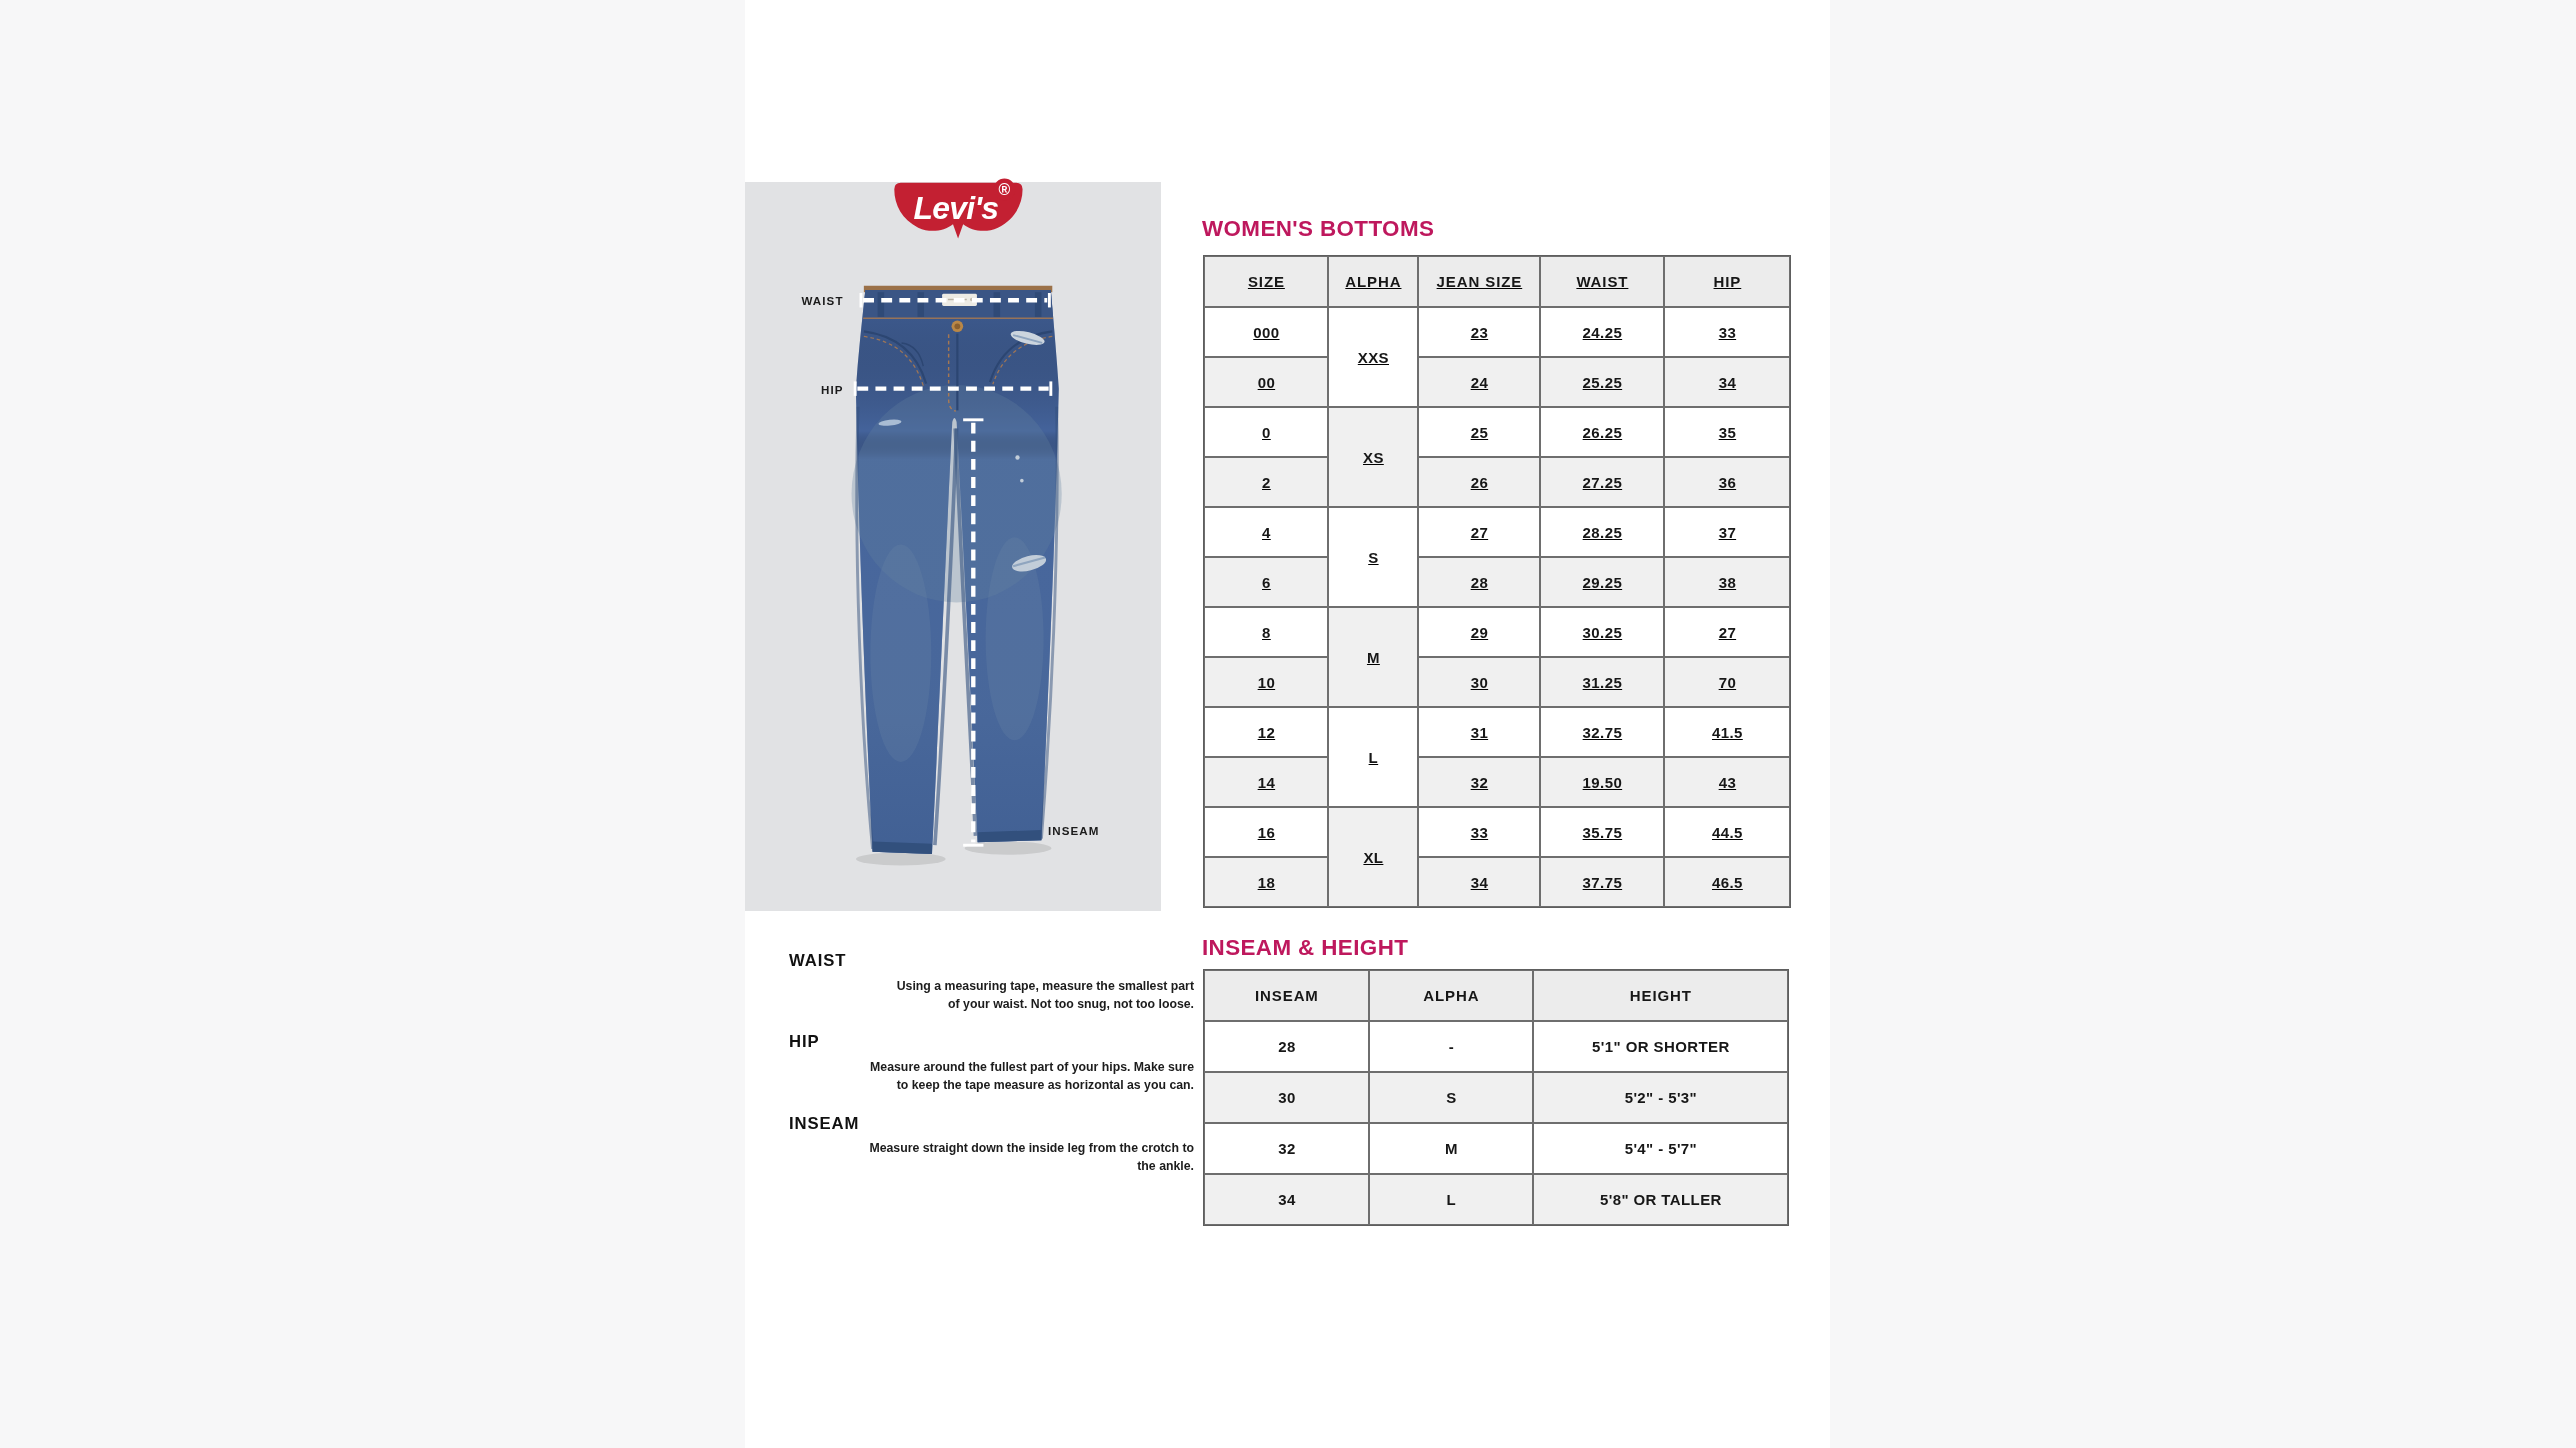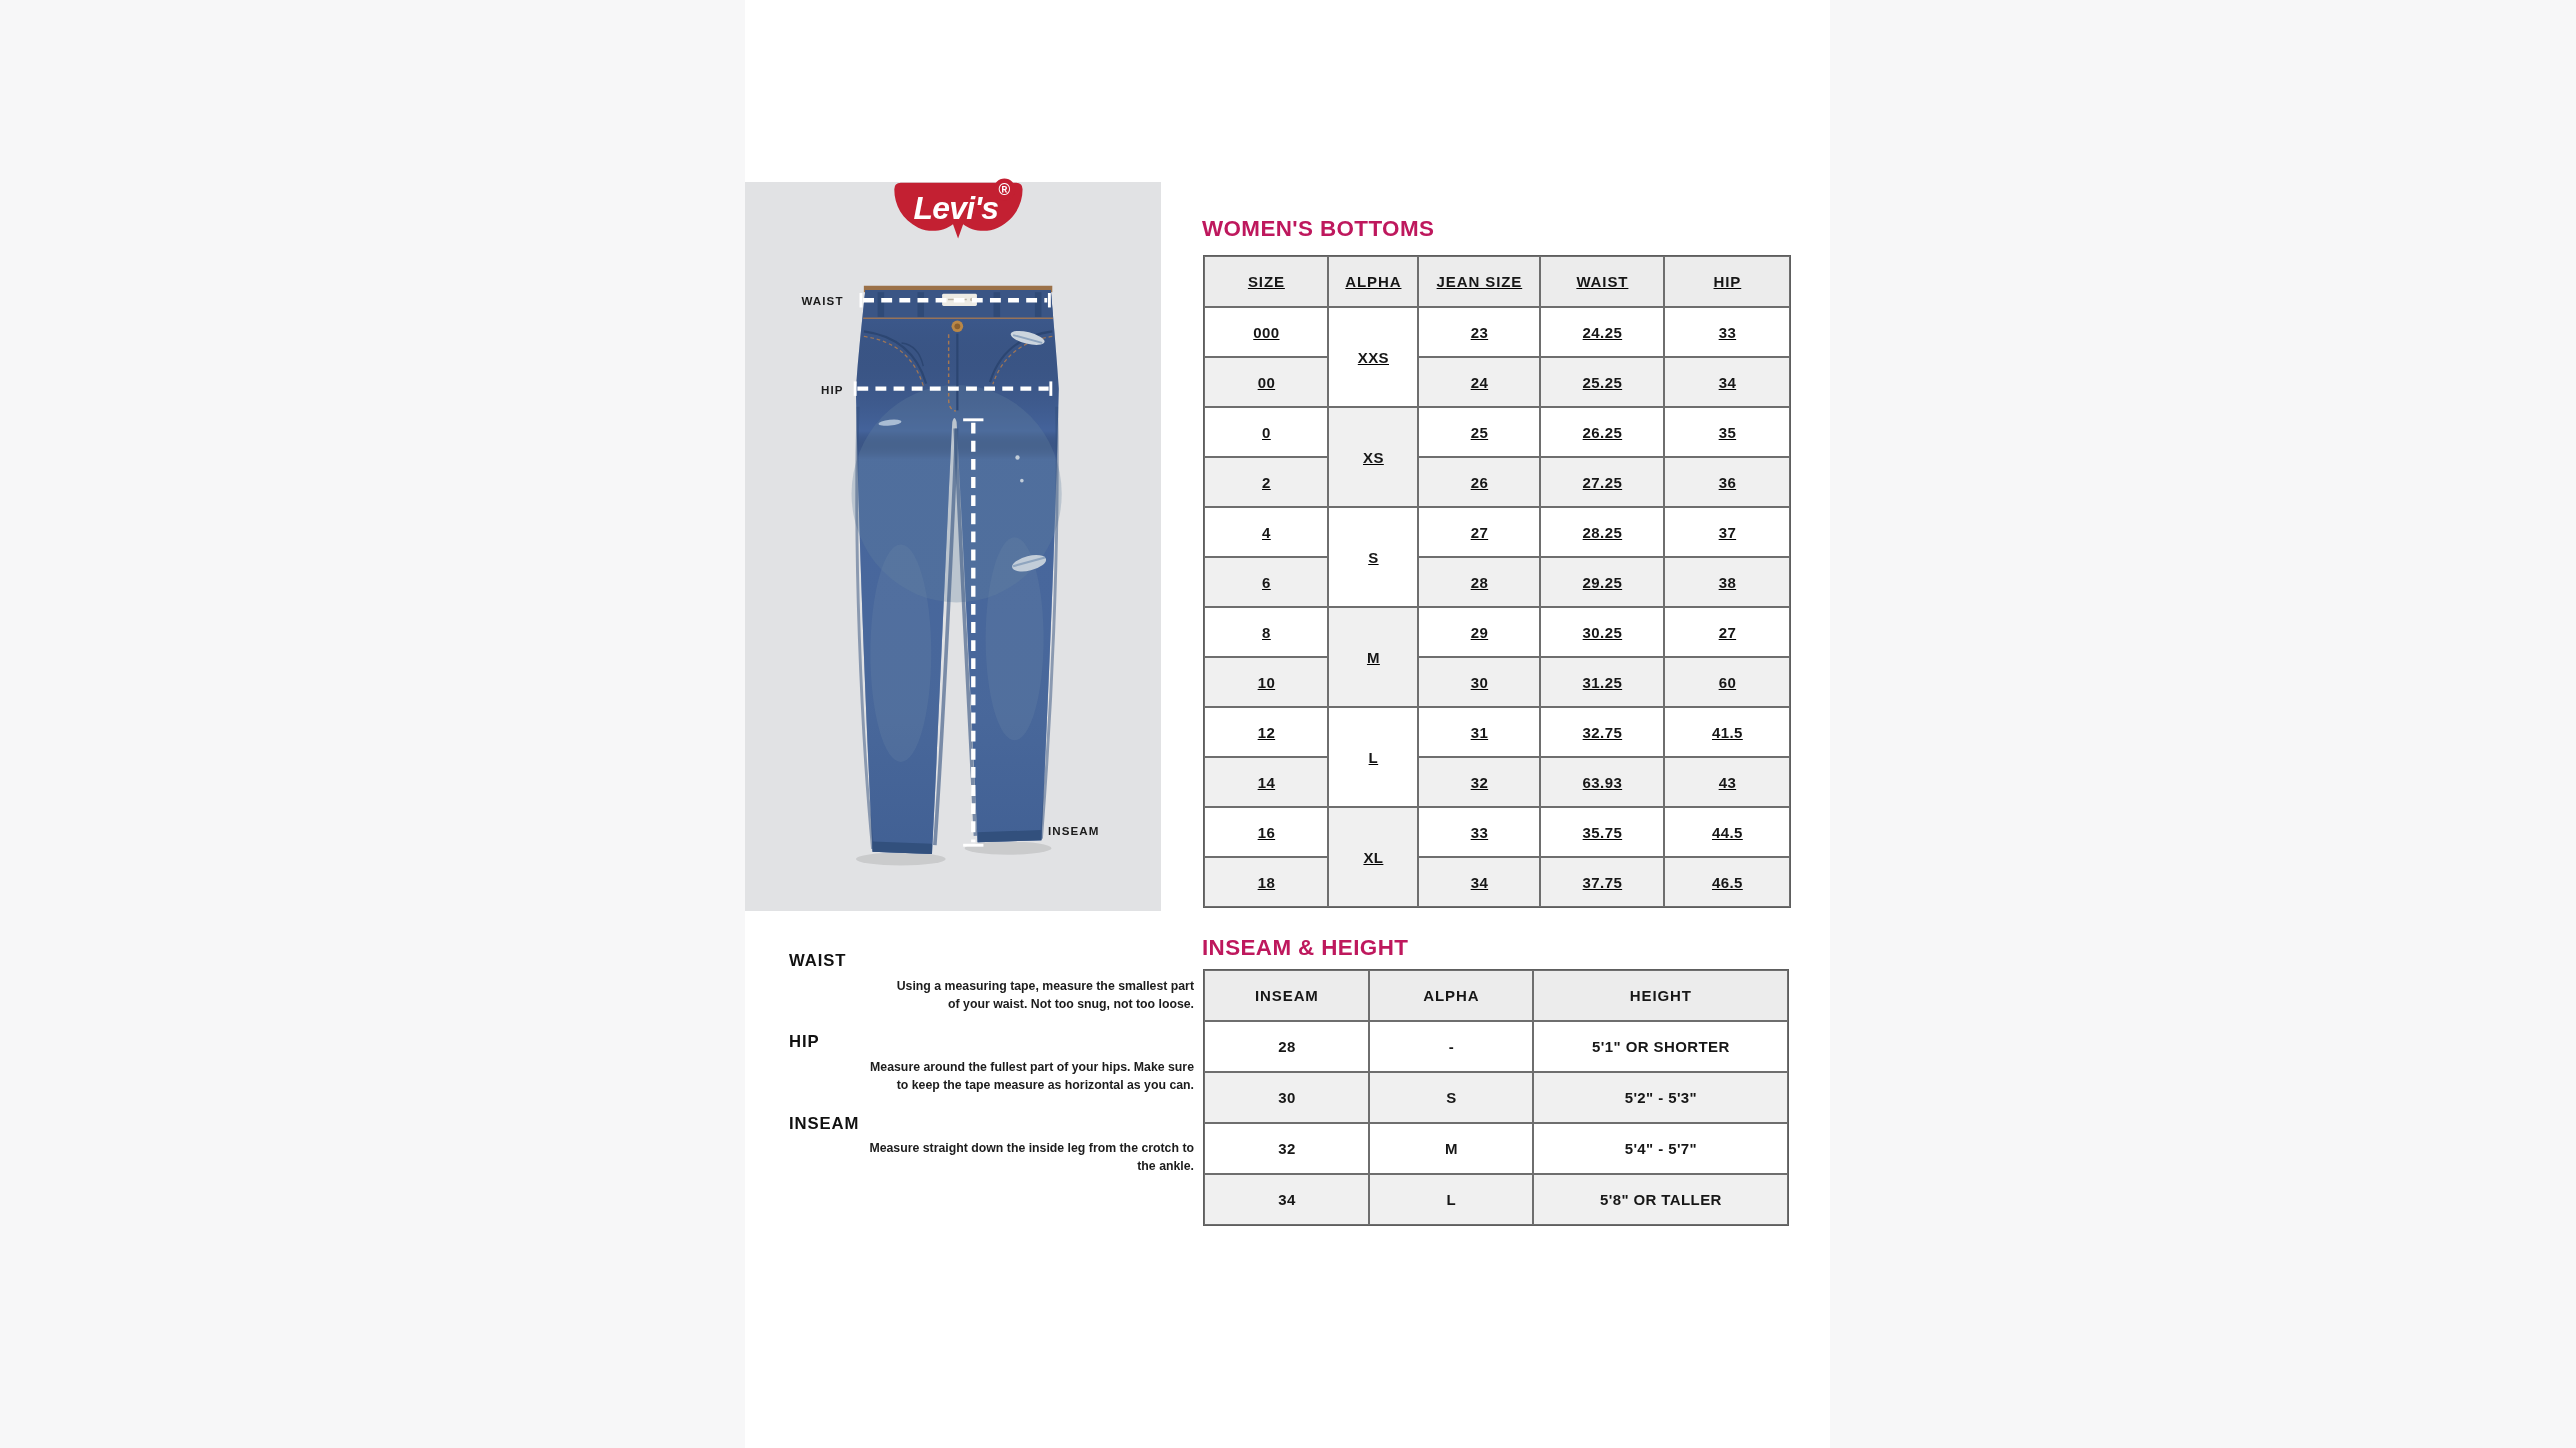--- a/index.html
+++ b/index.html
@@ -257,33 +257,33 @@
             <td>8</td>
             <td rowspan="2" class="shade">M</td>
             <td>29</td>
             <td>30.25</td>
             <td>27</td>
           </tr>
           <tr>
             <td class="shade">10</td>
             <td class="shade">30</td>
             <td class="shade">31.25</td>
-            <td class="shade">60</td>
+            <td class="shade">70</td>
           </tr>
           <tr>
             <td>12</td>
             <td rowspan="2">L</td>
             <td>31</td>
             <td>32.75</td>
             <td>41.5</td>
           </tr>
           <tr>
             <td class="shade">14</td>
             <td class="shade">32</td>
-            <td class="shade">63.93</td>
+            <td class="shade">19.50</td>
             <td class="shade">43</td>
           </tr>
           <tr>
             <td>16</td>
             <td rowspan="2" class="shade">XL</td>
             <td>33</td>
             <td>35.75</td>
             <td>44.5</td>
           </tr>
           <tr>

